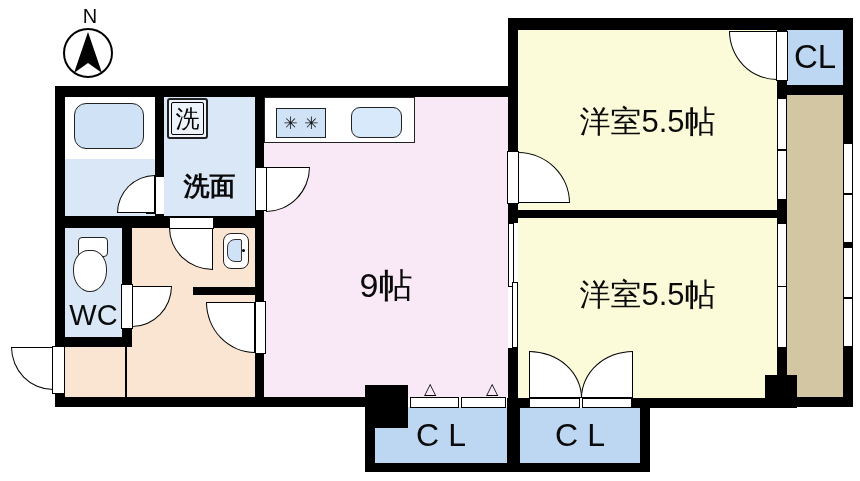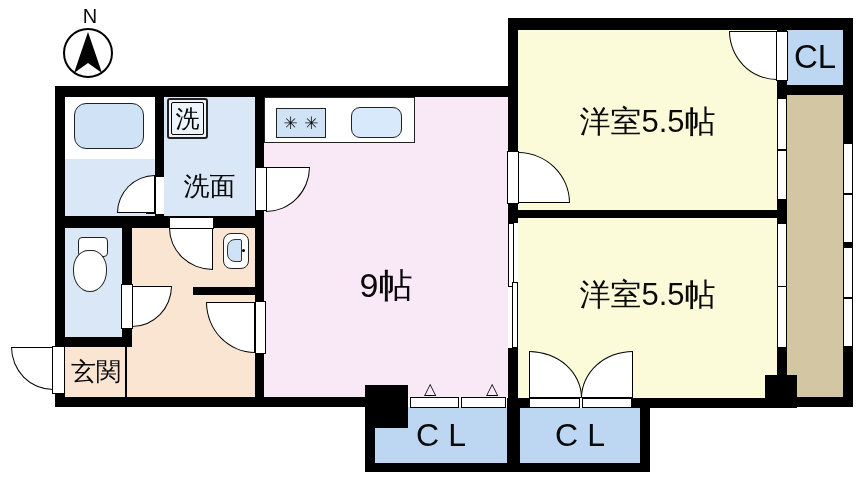--- a/index.html
+++ b/index.html
@@ -143,22 +143,22 @@
     <div class="abs" style="left:18px;top:15px;width:3px;height:3px;background:#000;border-radius:50%;"></div>
   </div>
 
   <div class="abs" style="left:63px;top:28px;width:50px;height:50px;border:2px solid #000;border-radius:50%;background:#fff;">
     <svg width="46" height="46" viewBox="0 0 46 46" style="position:absolute;left:0;top:0;">
       <polygon points="23,2 9,43 23,33 37,43" fill="#000"></polygon>
     </svg>
   </div>
   <div class="lbl" style="left:76px;top:4px;width:28px;height:24px;font-size:20px;">N</div>
 
-  <div class="lbl" style="left:164px;top:170px;width:91px;height:32px;font-size:26px;">洗面</div>
-  <div class="lbl" style="left:63px;top:356px;width:66px;height:30px;font-size:25px;">玄関</div>
+  <div class="lbl" style="left:164px;top:170px;width:91px;height:32px;font-size:26px;font-weight:bold;">洗面</div>
+  <div class="lbl" style="left:65px;top:297px;width:57px;height:36px;font-size:29px;">WC</div>
   <div class="lbl" style="left:264px;top:264px;width:244px;height:44px;font-size:34px;">9帖</div>
   <div class="lbl" style="left:518px;top:103px;width:259px;height:38px;font-size:31px;">洋室5.5帖</div>
   <div class="lbl" style="left:518px;top:276px;width:259px;height:38px;font-size:31px;">洋室5.5帖</div>
   <div class="lbl" style="left:787px;top:34px;width:56px;height:46px;font-size:33px;">CL</div>
   <div class="lbl" style="left:375px;top:412px;width:132px;height:46px;font-size:32px;letter-spacing:9px;padding-left:9px;">CL</div>
   <div class="lbl" style="left:520px;top:412px;width:120px;height:46px;font-size:32px;letter-spacing:9px;padding-left:9px;">CL</div>
 
 </div>
 
 </body></html>

